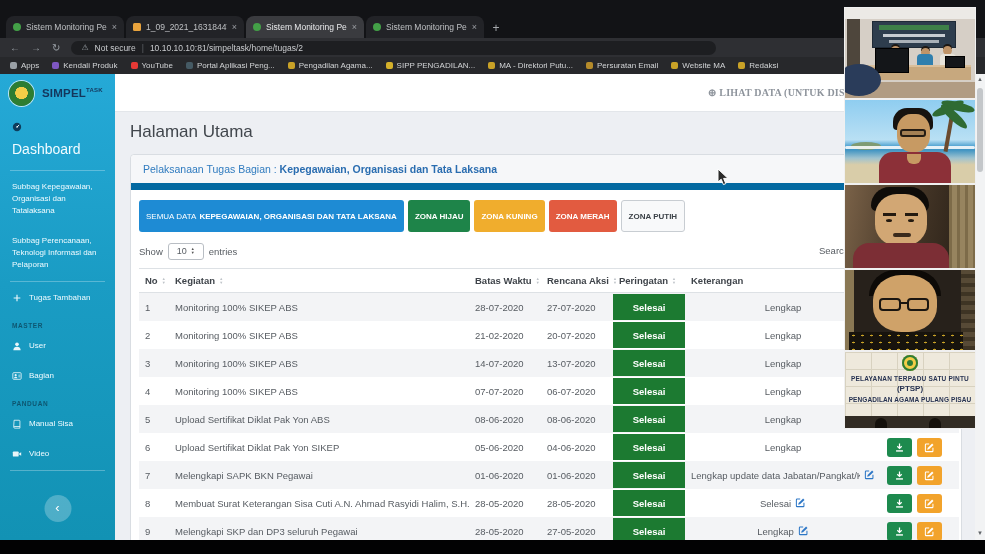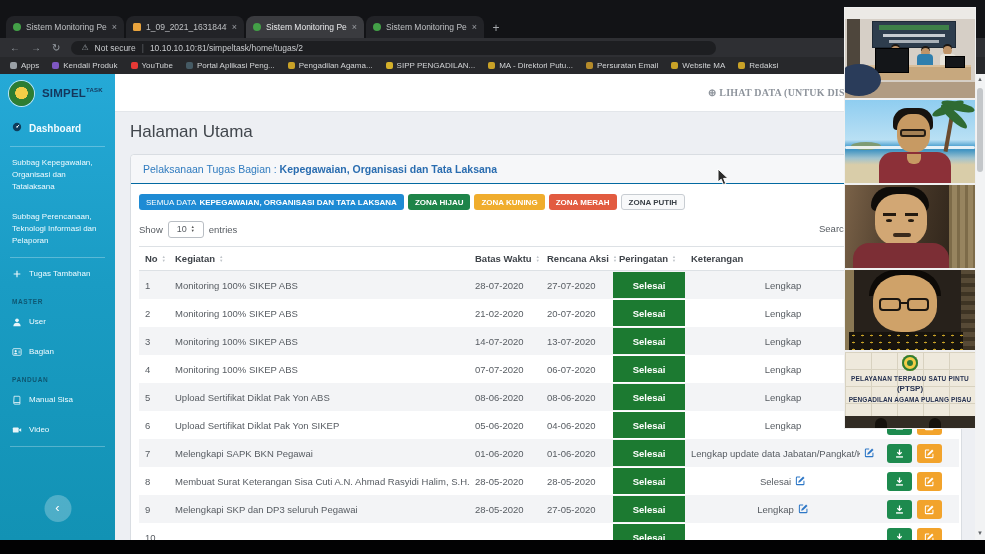--- a/index.html
+++ b/index.html
@@ -39,45 +39,45 @@
   .sidebar { position:absolute; left:0; top:0; width:115px; height:466px;
              background:linear-gradient(180deg,#25a9d7 0%, #1a9cc4 45%, #1292b4 100%); color:#f0fbff; }
   .side-logo { height:38px; display:flex; align-items:center; padding-left:9px; gap:8px; }
   .logo-circle { width:25px; height:25px; border-radius:50%;
                  background:radial-gradient(circle at 50% 48%, #f3cd47 0 34%, #2e7d32 35% 78%, #ffffff 79%);
                  box-shadow:0 0 0 1px rgba(255,255,255,.7); }
   .brand { font-size:11.5px; font-weight:bold; color:#14365c; letter-spacing:.2px; }
   .brand sup { font-size:6px; }
   .side-item { display:flex; gap:7px; padding:9px 6px 9px 12px; font-size:8px; line-height:1.5;
                align-items:flex-start; color:#f0fbff; cursor:default; }
-  .side-item.bold { font-weight:bold; font-size:10px; }
+  .side-item.bold { font-weight:normal; font-size:14px;flex-direction:column; }
   .side-ic { width:10px; height:10px; flex:0 0 10px; display:flex; align-items:center; justify-content:center;
              margin-top:1px; font-size:9px; color:rgba(255,255,255,.9); }
   .side-ic svg { width:10px; height:10px; }
   .side-sec { padding:9px 12px 2px; font-size:6.5px; font-weight:bold; color:rgba(9,53,74,.68); letter-spacing:.6px; }
   .side-div { border-top:1px solid rgba(255,255,255,.28); margin:1px 10px; }
   .collapse-btn { position:absolute; left:50%; transform:translateX(-50%); bottom:18px; width:27px; height:27px;
                   border-radius:50%; background:rgba(255,255,255,.25); display:flex; align-items:center;
                   justify-content:center; color:#fff; font-size:13px; padding-bottom:2px; }
 
   .main { position:absolute; left:115px; top:0; width:870px; height:466px; }
   .topbar { height:38px; background:#fff; border-bottom:1px solid #e3e6ea; position:relative; }
   .display-link { position:absolute; left:593px; top:13px; font-family:"Liberation Serif", serif;
                   font-weight:bold; font-size:10px; color:#8e949c; white-space:nowrap; letter-spacing:.2px; }
   .content { padding:6px 0 0 15px; }
   .page-title { font-size:17px; font-weight:400; color:#41464c; margin:4px 0 12px; }
 
   .card { width:832px; background:#fff; border:1px solid #d9dde2; border-radius:4px; height:404px; }
-  .card-header { padding:8px 12px; background:#f6f7f9; border-bottom:1px solid #0369a1; font-size:10.5px;
+  .card-header { padding:8px 12px; background:#f6f7f9; border-bottom:7px solid #0369a1; font-size:10.5px;
                  color:#2f7bbf; border-radius:4px 4px 0 0; }
   .card-header b { color:#2a6db0; }
   .card-body { padding:10px 8px; position:relative; }
 
   .filters { display:flex; gap:4px; }
-  .btn { border:none; border-radius:3px; color:#fff; font-size:8px; font-weight:bold; padding:0 7px; height:16px;
+  .btn { border:none; border-radius:3px; color:#fff; font-size:8px; font-weight:bold; padding:0 7px; height:32px;
          display:flex; align-items:center; white-space:nowrap; font-family:inherit;justify-content:flex-end; }
   .btn .light { font-weight:normal; margin-right:3px; }
   .btn.white { color:#3c4248; background:#f8f9fa; border:1px solid #c8cdd2; }
 
   .controls { margin-top:10px; display:flex; align-items:center; font-size:9.5px; color:#575c62;
               position:relative; height:18px; }
   .page-select { margin:0 5px; border:1px solid #b9bec4; border-radius:3px; width:36px; height:17px;
                  display:flex; align-items:center; justify-content:center; gap:4px; font-size:9px; background:#fff; }
   .updown { display:flex; flex-direction:column; font-size:4px; line-height:1.1; color:#555; }
   .search-wrap { position:absolute; left:680px; top:0; display:flex; align-items:center; gap:5px; }

